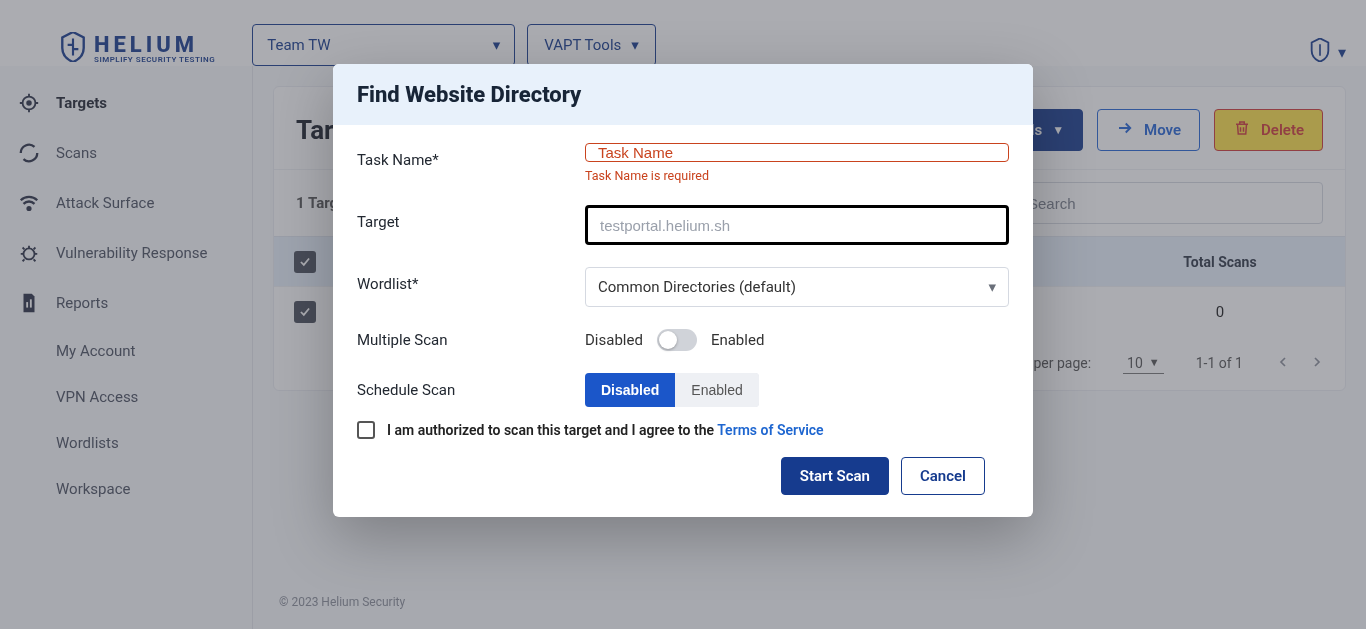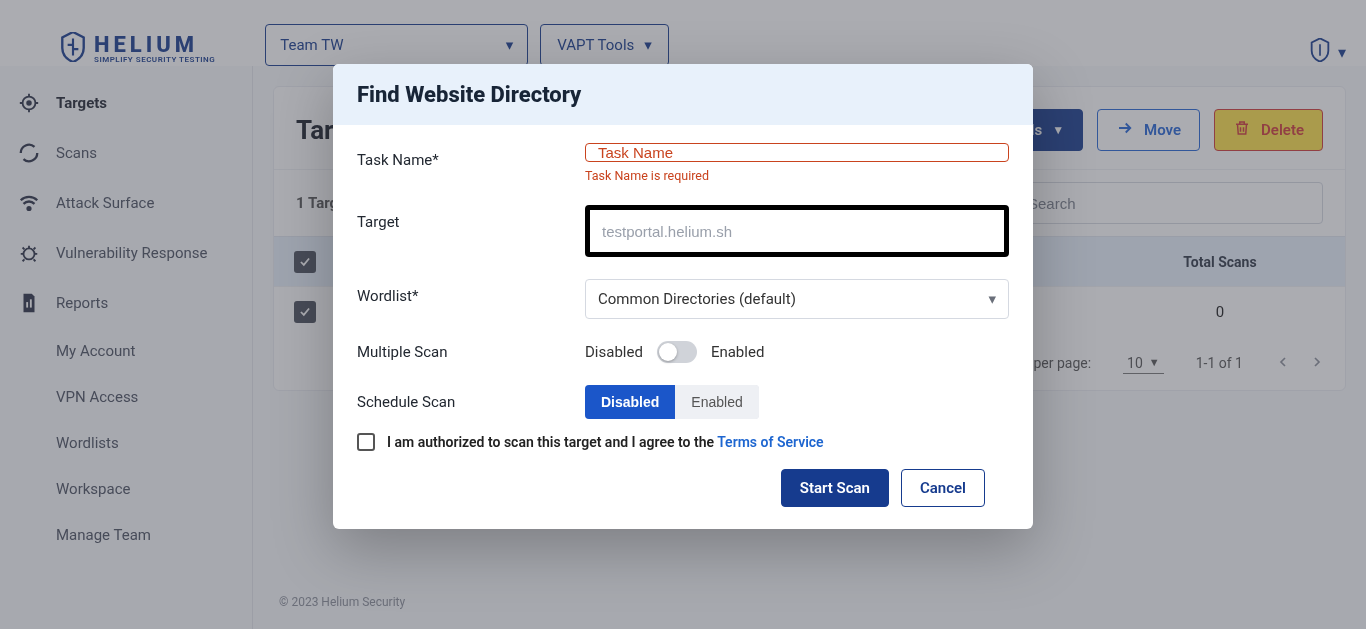--- a/index.html
+++ b/index.html
@@ -32,21 +32,21 @@
       color: #163B8E;
     }
     .logo-sub {
       font-size: 8px;
       letter-spacing: 0.5px;
       color: #163B8E;
       font-weight: 600;
     }
     .logo-col { display:flex; flex-direction:column; line-height:1; }
     .team-select {
-      margin-left: 50px;
+      margin-left: 37px;
       width: 263px;
       height: 42px;
       border: 1px solid #163B8E;
       border-radius: 4px;
       display: flex;
       align-items: center;
       justify-content: space-between;
       padding: 0 14px;
       color: #163B8E;
       font-size: 15px;
@@ -245,22 +245,22 @@
     }
     .form-row.tight { margin-bottom: 14px; }
     .form-label {
       width: 228px;
       font-size: 15px;
       color: #222831;
       padding-top: 8px;
     }
     .form-control {
       flex: 1;
-      height: 52px;
-      border: 5px solid #000000;
+      height: 40px;
+      border: 3px solid #000000;
       border-radius: 4px;
       padding: 0 12px;
       font-size: 15px;
       color: #333;
     }
     .form-control.error {
       border: 1.5px solid #C9431E;
     }
     .form-control.error::placeholder { color: #C9431E; }
     .form-control::placeholder { color: #9AA0AB; }
@@ -391,21 +391,20 @@
             <rect x="9" y="11" width="2" height="6" fill="#FFFFFF"></rect>
             <rect x="13" y="8" width="2" height="9" fill="#FFFFFF"></rect>
           </svg>
       </span>
       <span>Reports</span>
     </div>
     <div class="side-sub">My Account</div>
     <div class="side-sub">VPN Access</div>
     <div class="side-sub">Wordlists</div>
     <div class="side-sub">Workspace</div>
-    <div class="side-sub">Manage Team</div>
   </div>
 
   <div class="content">
     <div class="card">
       <div class="heading-row">
         <h1>Targets</h1>
         <div class="heading-actions">
           <div class="btn btn-primary">
             <span>Tools</span>
             <span style="font-size:12px;">▼</span>

